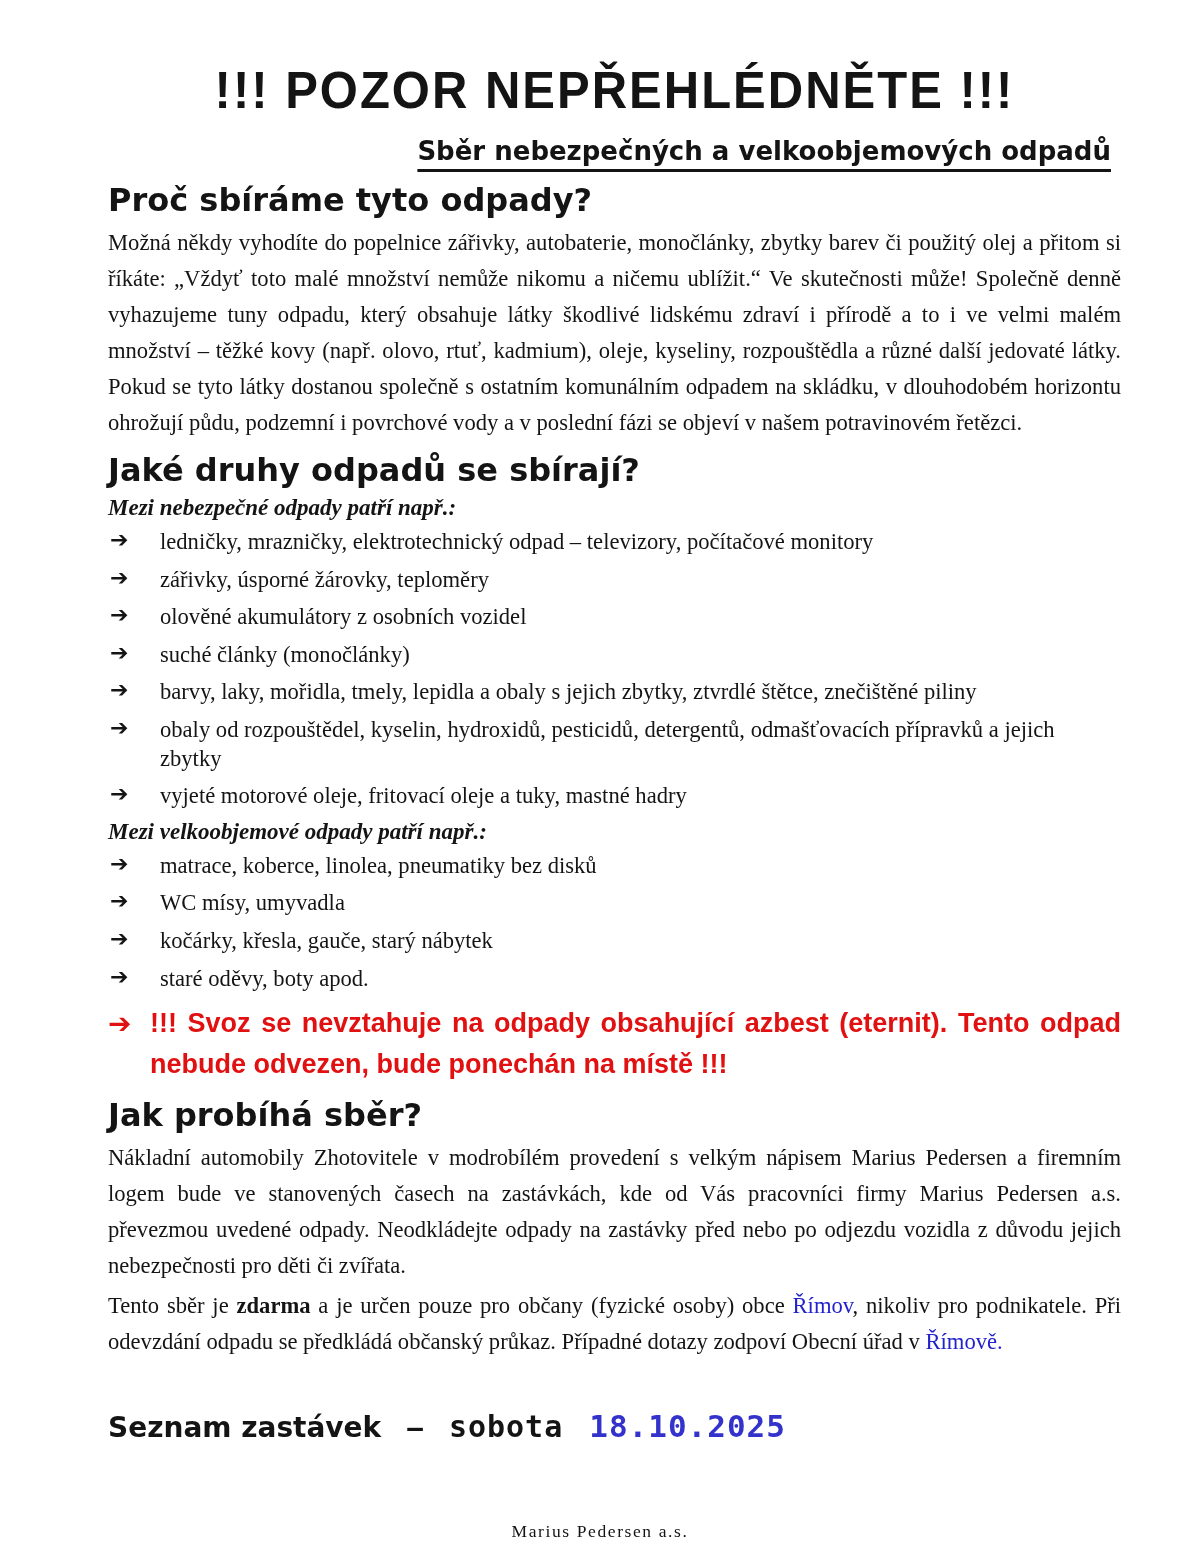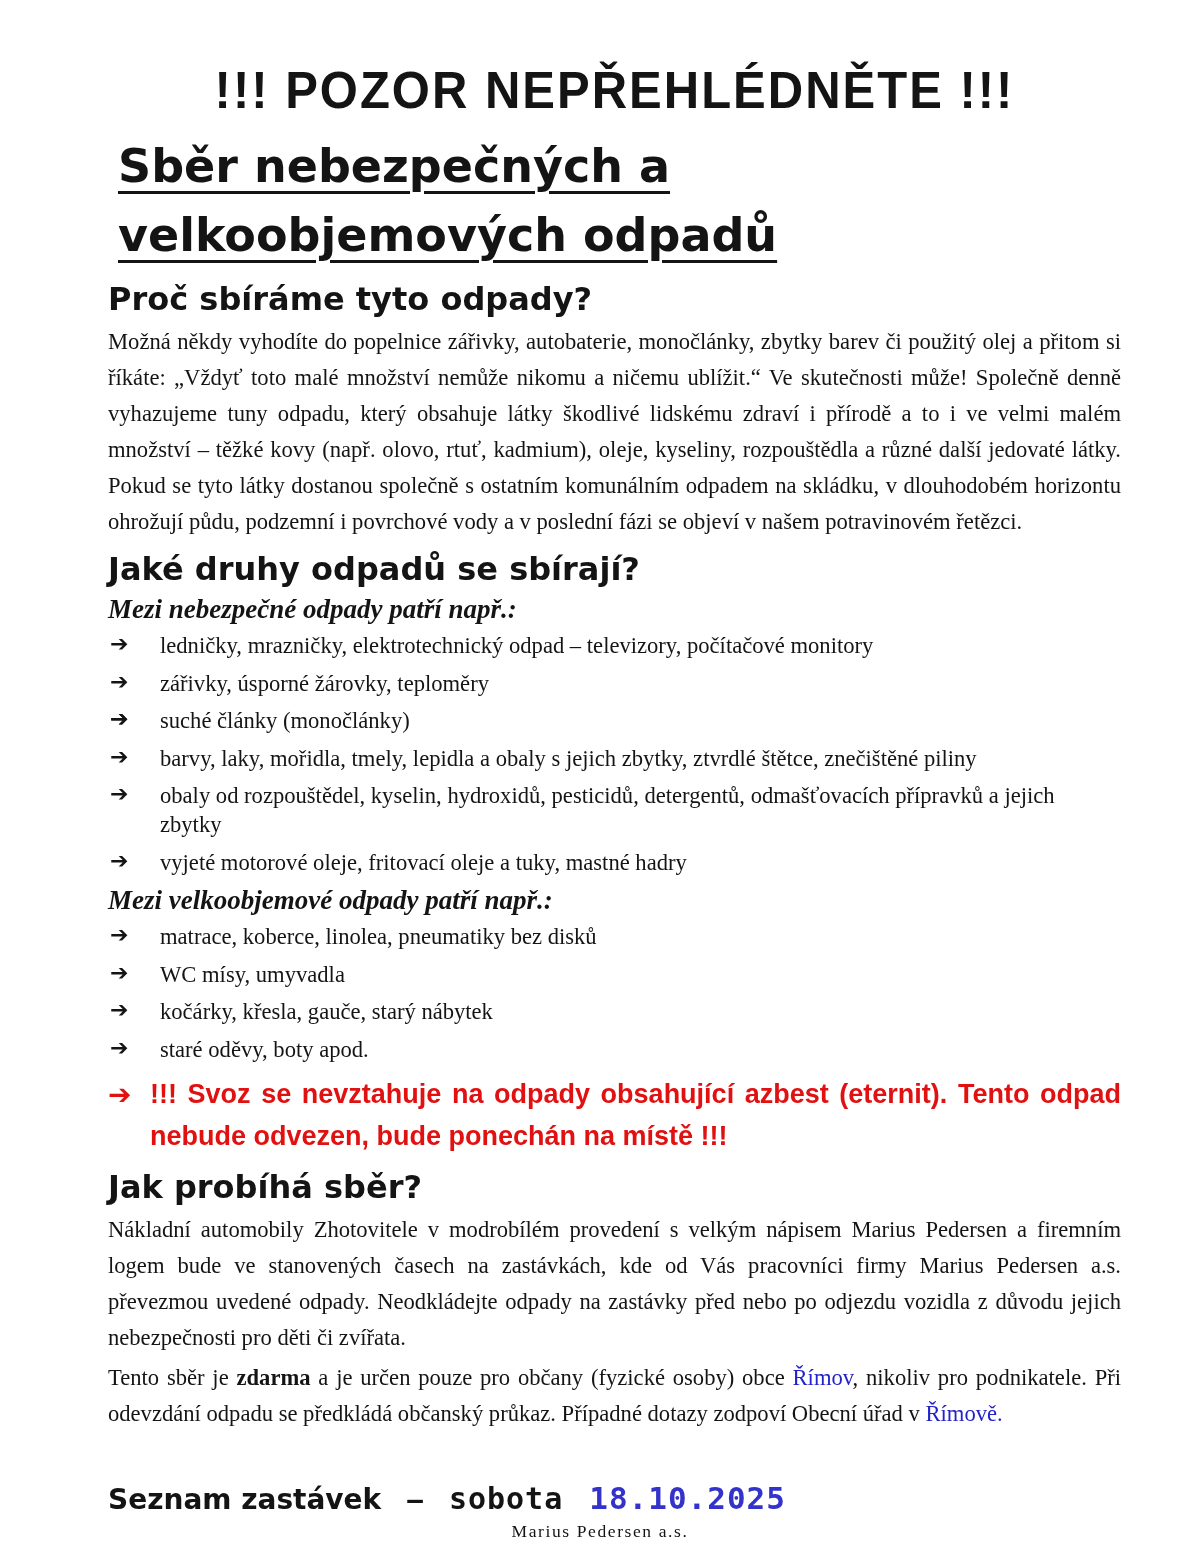--- a/index.html
+++ b/index.html
@@ -28,23 +28,23 @@
     text-align: center;
     margin: 0 0 14px 0;
     white-space: nowrap;
     transform: scaleY(1.05);
   }
 
   
   .subtitle {
     font-family: "DejaVu Sans", sans-serif;
     font-weight: bold;
-    font-size: 46px;
+    font-size: 26px;
     line-height: 1.5;
-    text-align: left;
+    text-align: right;
     text-decoration: underline;
     text-underline-offset: 9px;
     text-decoration-thickness: 3px;
     margin: 0 10px 10px 10px;
   }
 
   .section-heading {
     font-family: "DejaVu Sans", sans-serif;
     font-weight: bold;
     font-size: 32px;
@@ -52,21 +52,21 @@
   }
 
   p.body-text {
     font-size: 22.6px;
     line-height: 1.595;
     text-align: justify;
     margin: 0 0 4px 0;
   }
 
   .list-lead {
-    font-size: 27px;
+    font-size: 23px;
     font-weight: bold;
     font-style: italic;
     margin: 4px 0 6px 0;
   }
 
   ul.arrow-list {
     list-style: none;
     margin: 0 0 8px 0;
     padding: 0;
   }
@@ -162,21 +162,21 @@
 
   <div class="section-heading">Proč sbíráme tyto odpady?</div>
   <p class="body-text">Možná někdy vyhodíte do popelnice zářivky, autobaterie, monočlánky, zbytky barev či použitý olej a přitom si říkáte: „Vždyť toto malé množství nemůže nikomu a ničemu ublížit.“ Ve skutečnosti může! Společně denně vyhazujeme tuny odpadu, který obsahuje látky škodlivé lidskému zdraví i přírodě a to i ve velmi malém množství – těžké kovy (např. olovo, rtuť, kadmium), oleje, kyseliny, rozpouštědla a různé další jedovaté látky. Pokud se tyto látky dostanou společně s ostatním komunálním odpadem na skládku, v dlouhodobém horizontu ohrožují půdu, podzemní i povrchové vody a v poslední fázi se objeví v našem potravinovém řetězci.</p>
 
   <div class="section-heading">Jaké druhy odpadů se sbírají?</div>
 
   <div class="list-lead">Mezi nebezpečné odpady patří např.:</div>
   <ul class="arrow-list">
     <li><span class="arrow">➔</span><span>ledničky, mrazničky, elektrotechnický odpad – televizory, počítačové monitory</span></li>
     <li><span class="arrow">➔</span><span>zářivky, úsporné žárovky, teploměry</span></li>
-    <li><span class="arrow">➔</span></li>
+    <li><span class="arrow">➔</span><span>olověné akumulátory z osobních vozidel</span></li>
     <li><span class="arrow">➔</span><span>suché články (monočlánky)</span></li>
     <li><span class="arrow">➔</span><span>barvy, laky, mořidla, tmely, lepidla a obaly s jejich zbytky, ztvrdlé štětce, znečištěné piliny</span></li>
     <li><span class="arrow">➔</span><span>obaly od rozpouštědel, kyselin, hydroxidů, pesticidů, detergentů, odmašťovacích přípravků a jejich zbytky</span></li>
     <li><span class="arrow">➔</span><span>vyjeté motorové oleje, fritovací oleje a tuky, mastné hadry</span></li>
   </ul>
 
   <div class="list-lead" style="margin-top:7px;">Mezi velkoobjemové odpady patří např.:</div>
   <ul class="arrow-list">
     <li><span class="arrow">➔</span><span>matrace, koberce, linolea, pneumatiky bez disků</span></li>
     <li><span class="arrow">➔</span><span>WC mísy, umyvadla</span></li>

